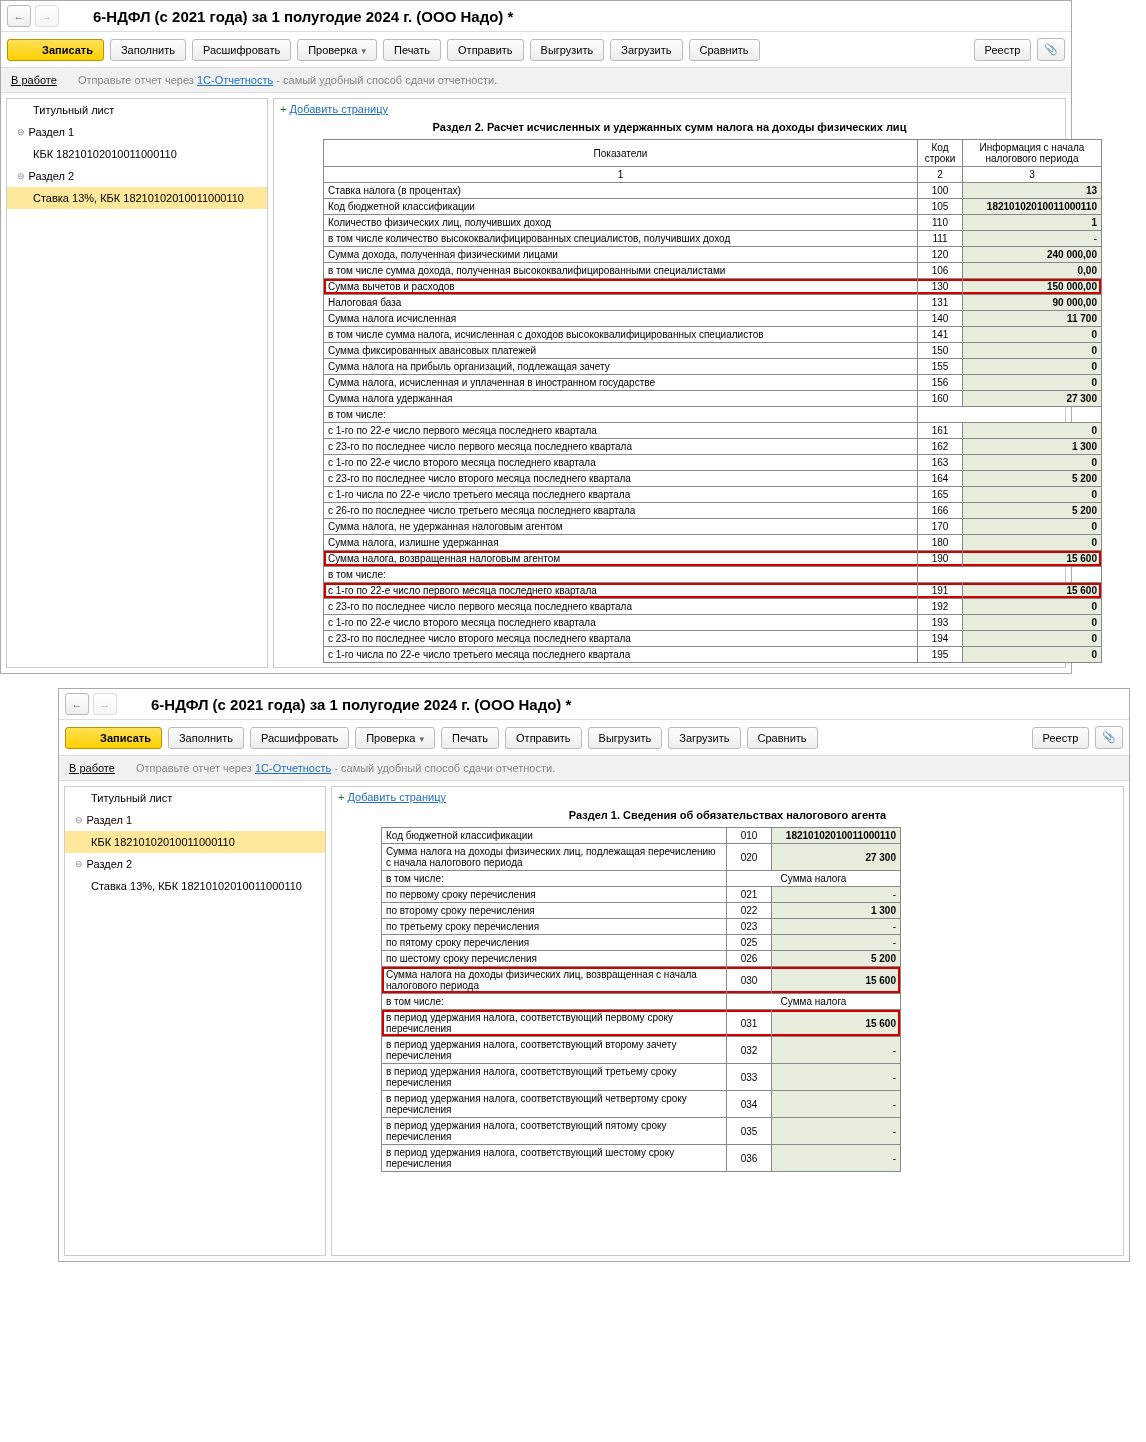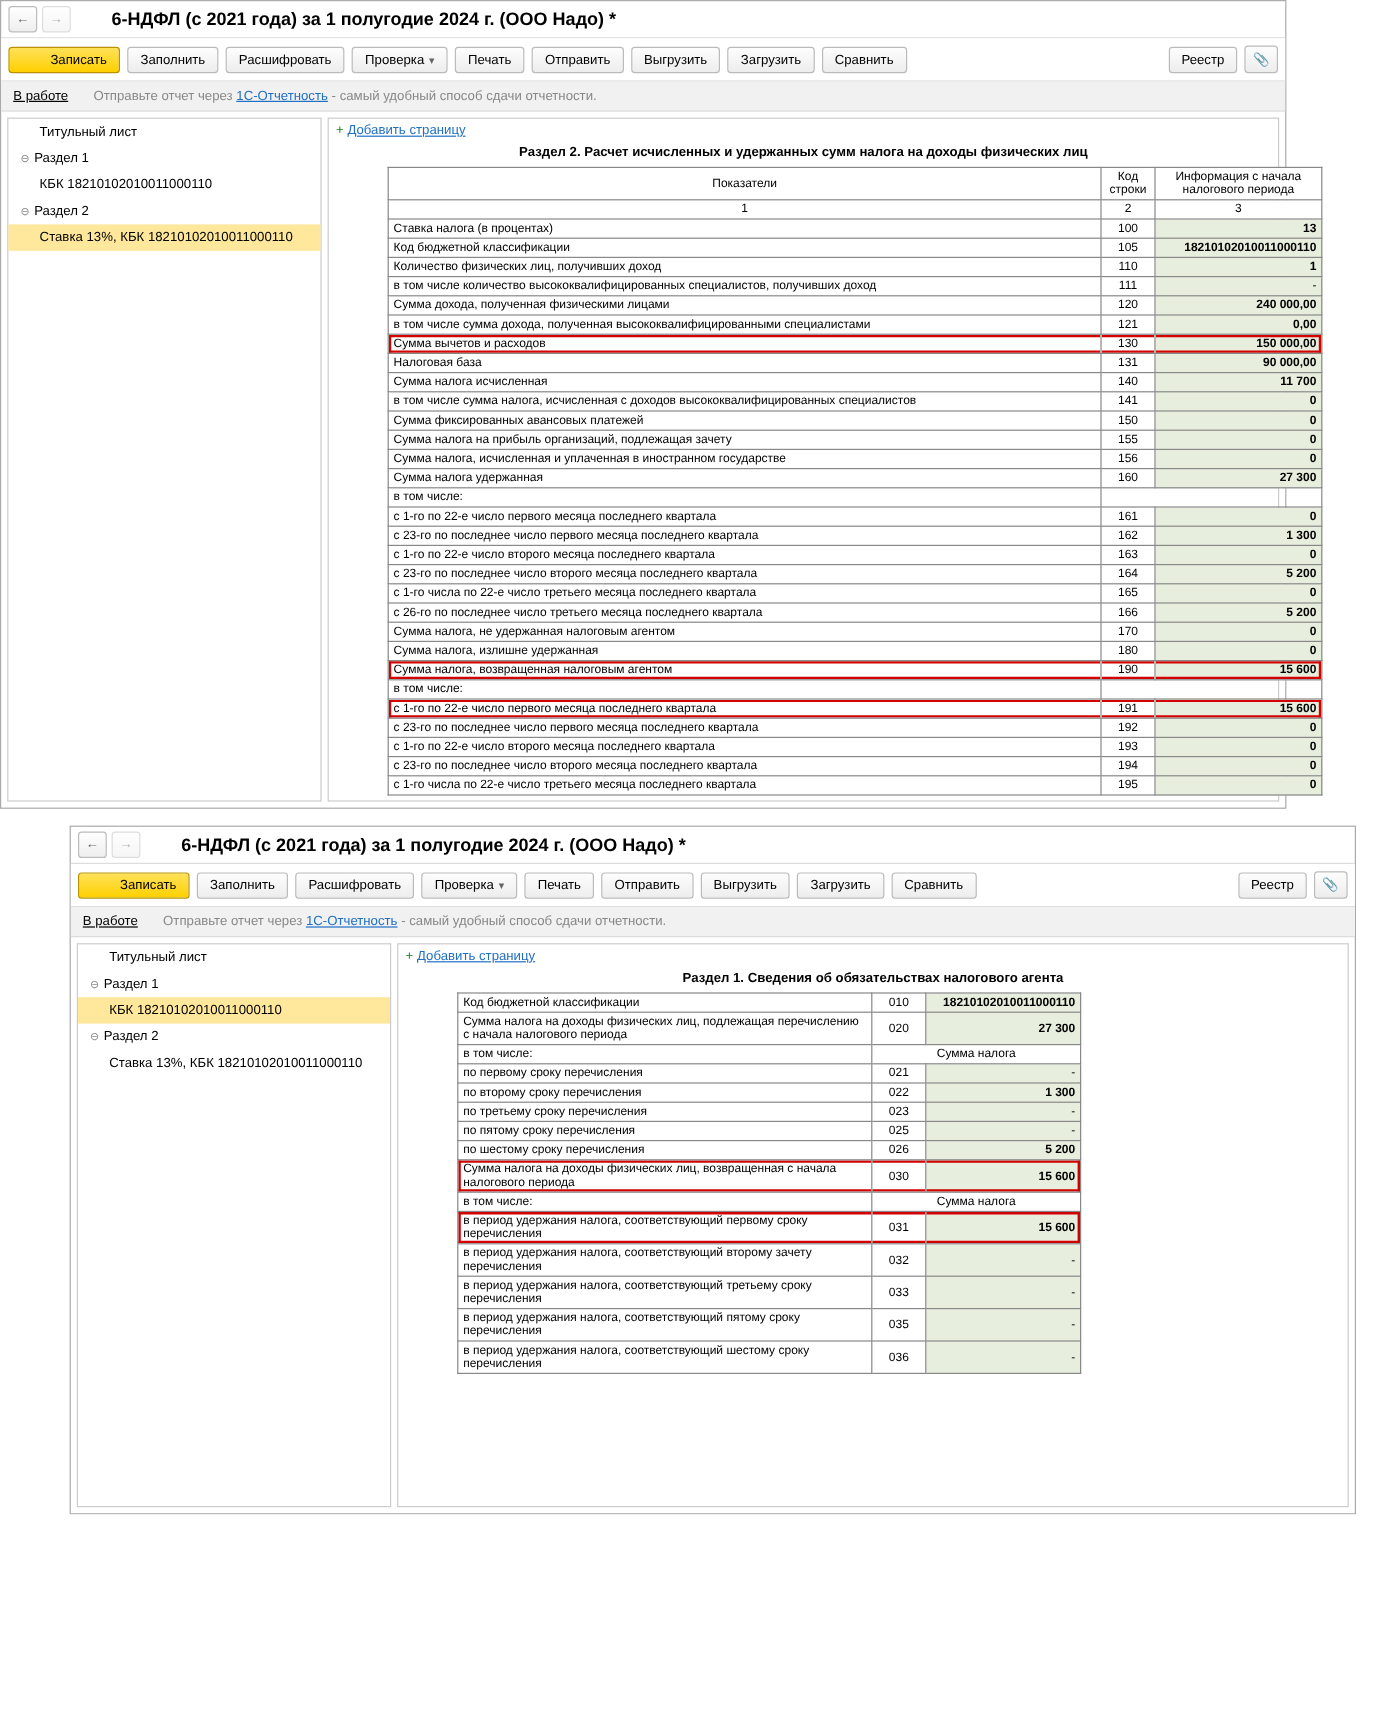--- a/index.html
+++ b/index.html
@@ -2,21 +2,21 @@
 <html><head>
 <meta charset="utf-8">
 <style>
 html,body{margin:0;padding:0;font-family:Arial,Helvetica,sans-serif;font-size:11px;background:#fff;color:#000;}
 .panel{border:1px solid #aaa;position:relative;background:#fff;}
 .topbar{display:flex;align-items:center;gap:4px;padding:4px 6px;border-bottom:1px solid #ddd;}
 .nav-btn{width:22px;height:20px;border:1px solid #bbb;background:linear-gradient(#fff,#eee);border-radius:3px;display:flex;align-items:center;justify-content:center;color:#666;}
 .title{font-size:15px;font-weight:bold;margin-left:30px;}
 .toolbar{display:flex;align-items:center;gap:6px;padding:6px;border-bottom:1px solid #ddd;background:#fff;}
 .btn{border:1px solid #bbb;border-radius:3px;background:linear-gradient(#fdfdfd,#ededed);padding:4px 10px;font-size:11px;cursor:pointer;white-space:nowrap;}
-.btn.primary{background:linear-gradient(#ffe15a,#ffd000);border-color:#b89500;font-weight:normal;padding-left:34px;}
+.btn.primary{background:linear-gradient(#ffe15a,#ffd000);border-color:#b89500;font-weight:bold;padding-left:34px;}
 .btn.attach{padding:4px 6px;color:#888;}
 .dropdown-caret{margin-left:4px;font-size:9px;color:#666;}
 .info-bar{background:#f1f1f1;padding:6px 10px;font-size:11px;border-bottom:1px solid #ddd;}
 .info-bar .status{text-decoration:underline;margin-right:18px;}
 .info-bar a{color:#2170c4;text-decoration:underline;}
 .body{display:flex;}
 .left{width:260px;border:1px solid #ccc;margin:5px;background:#fff;}
 .left-item{padding:5px 10px;font-size:11px;cursor:pointer;display:flex;align-items:center;gap:4px;}
 .left-sub{padding-left:26px;}
 .left-item.sel{background:#ffe79b;}
@@ -121,21 +121,21 @@
               <td class="code">111</td>
               <td class="val">-</td>
             </tr>
             <tr>
               <td>Сумма дохода, полученная физическими лицами</td>
               <td class="code">120</td>
               <td class="val bold">240 000,00</td>
             </tr>
             <tr>
               <td class="indent">в том числе сумма дохода, полученная высококвалифицированными специалистами</td>
-              <td class="code">121</td>
+              <td class="code">106</td>
               <td class="val bold">0,00</td>
             </tr>
             <tr class="hilite">
               <td>Сумма вычетов и расходов</td>
               <td class="code">130</td>
               <td class="val bold">150 000,00</td>
             </tr>
             <tr>
               <td>Налоговая база</td>
               <td class="code">131</td>
@@ -357,20 +357,25 @@
               <td class="indent2">в период удержания налога, соответствующий второму зачету перечисления</td>
               <td class="code">032</td>
               <td class="val">-</td>
             </tr>
             <tr>
               <td class="indent2">в период удержания налога, соответствующий третьему сроку перечисления</td>
               <td class="code">033</td>
               <td class="val">-</td>
             </tr>
             <tr>
+              <td class="indent2">в период удержания налога, соответствующий четвертому сроку перечисления</td>
+              <td class="code">034</td>
+              <td class="val">-</td>
+            </tr>
+            <tr>
               <td class="indent2">в период удержания налога, соответствующий пятому сроку перечисления</td>
               <td class="code">035</td>
               <td class="val">-</td>
             </tr>
             <tr>
               <td class="indent2">в период удержания налога, соответствующий шестому сроку перечисления</td>
               <td class="code">036</td>
               <td class="val">-</td>
             </tr>
           </tbody>

